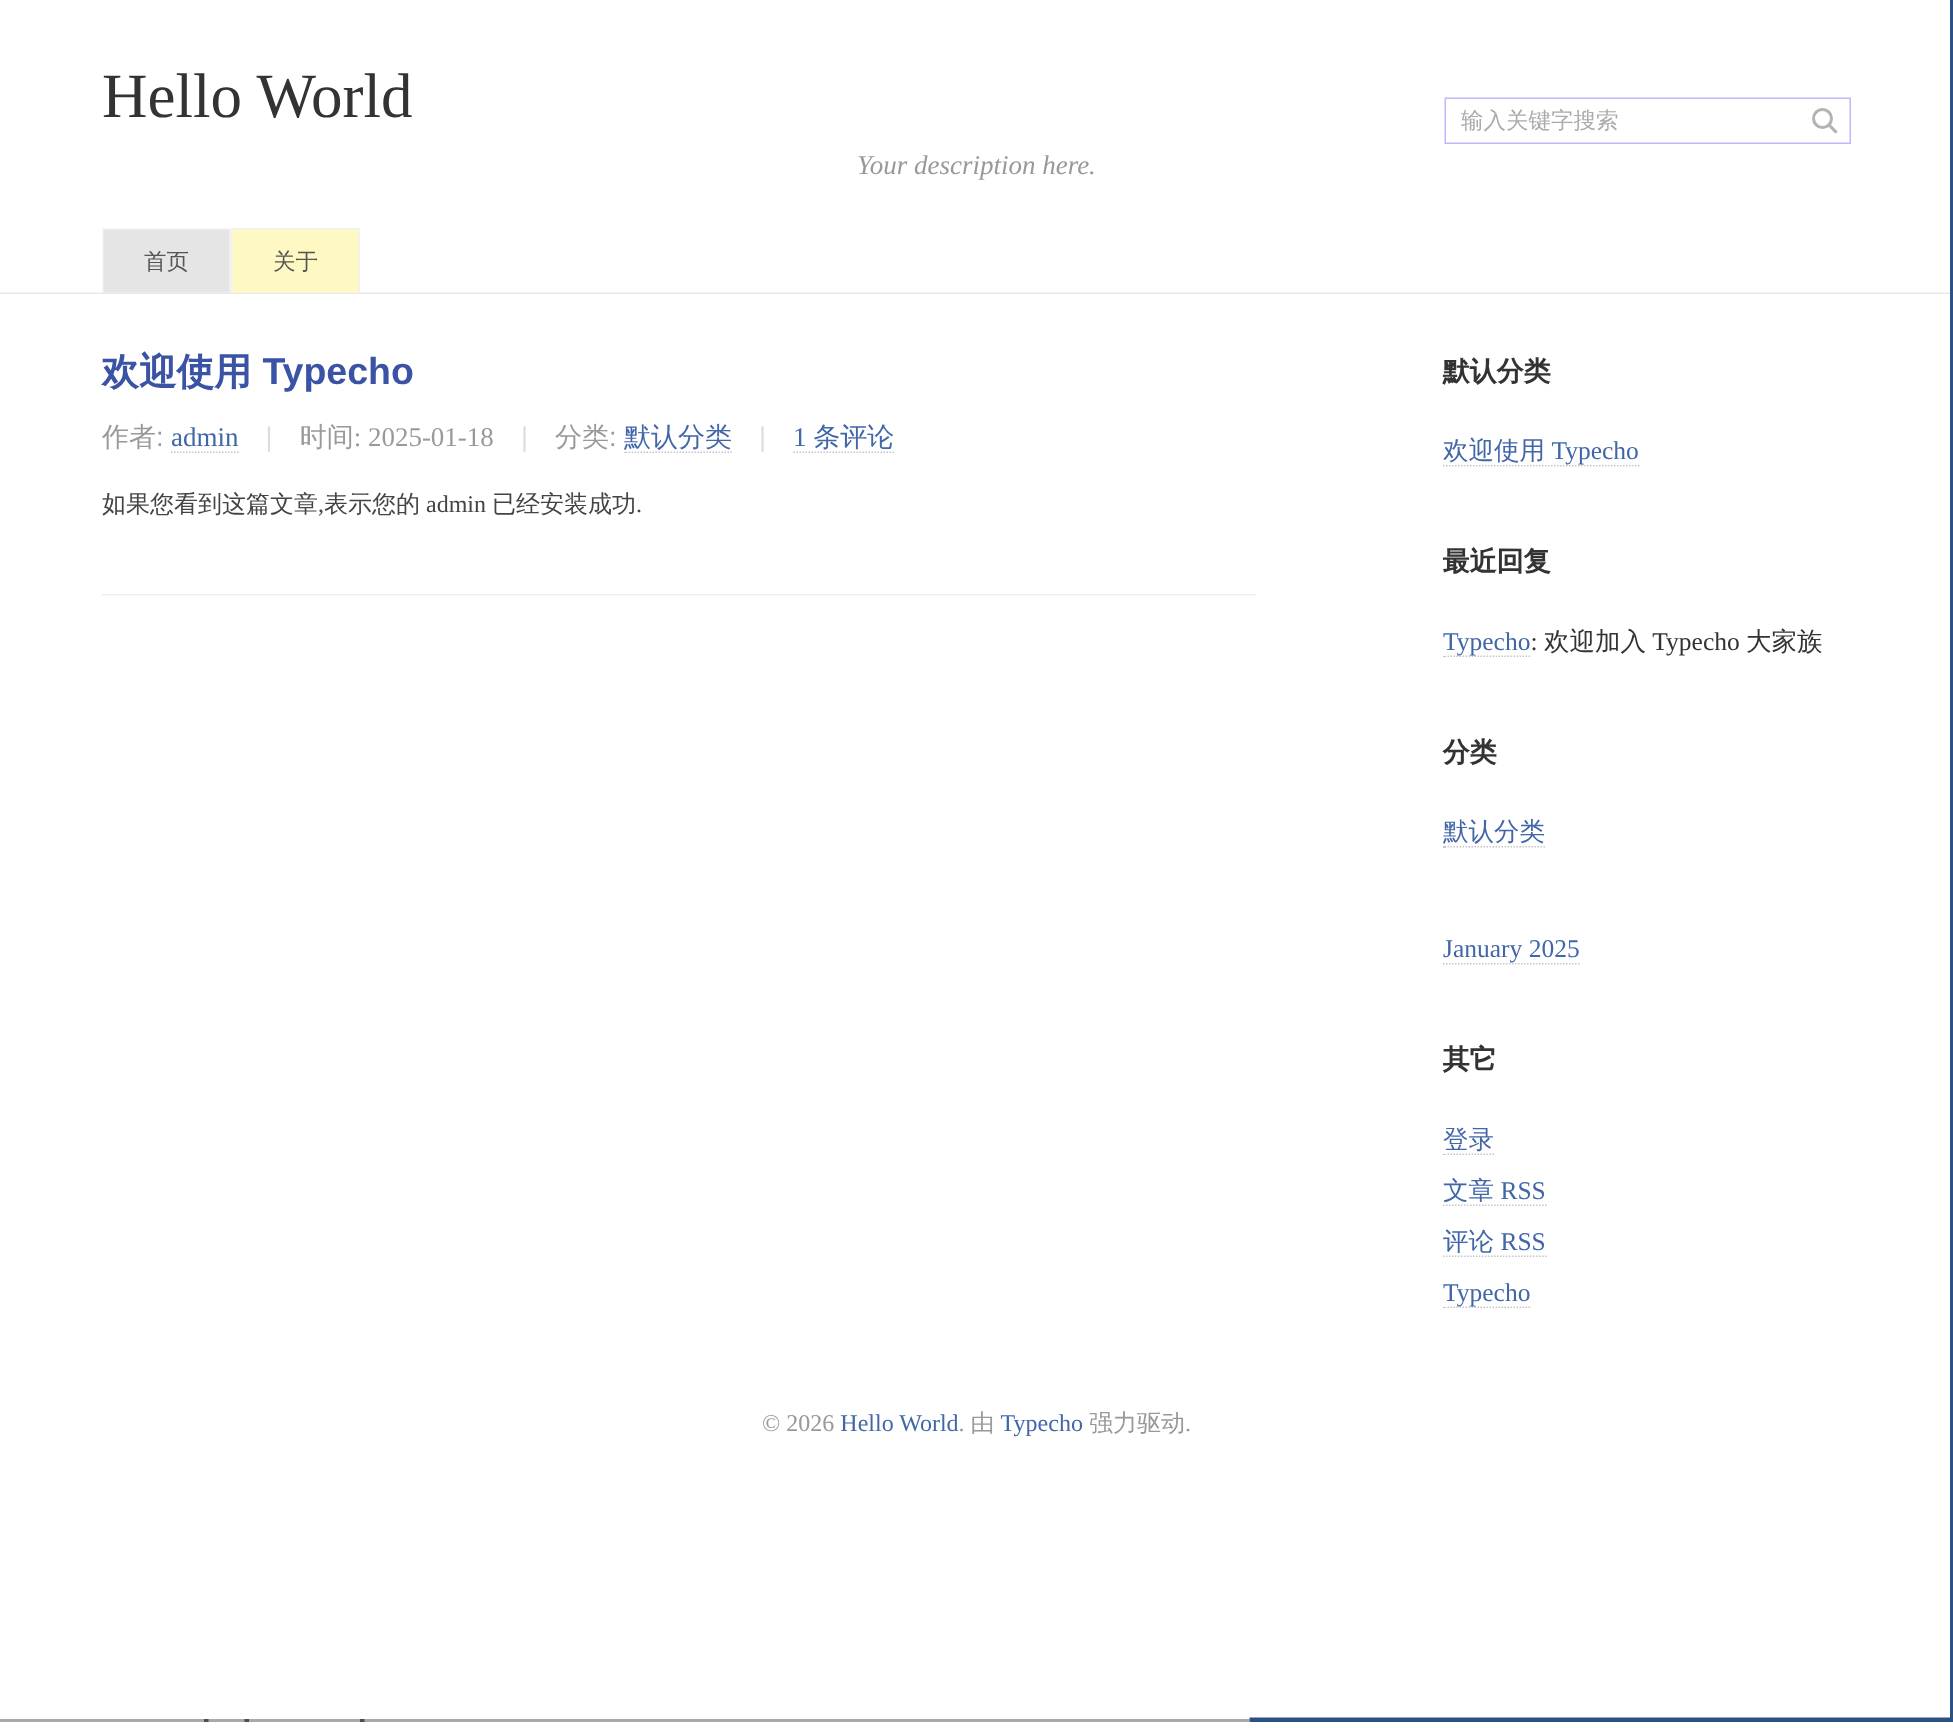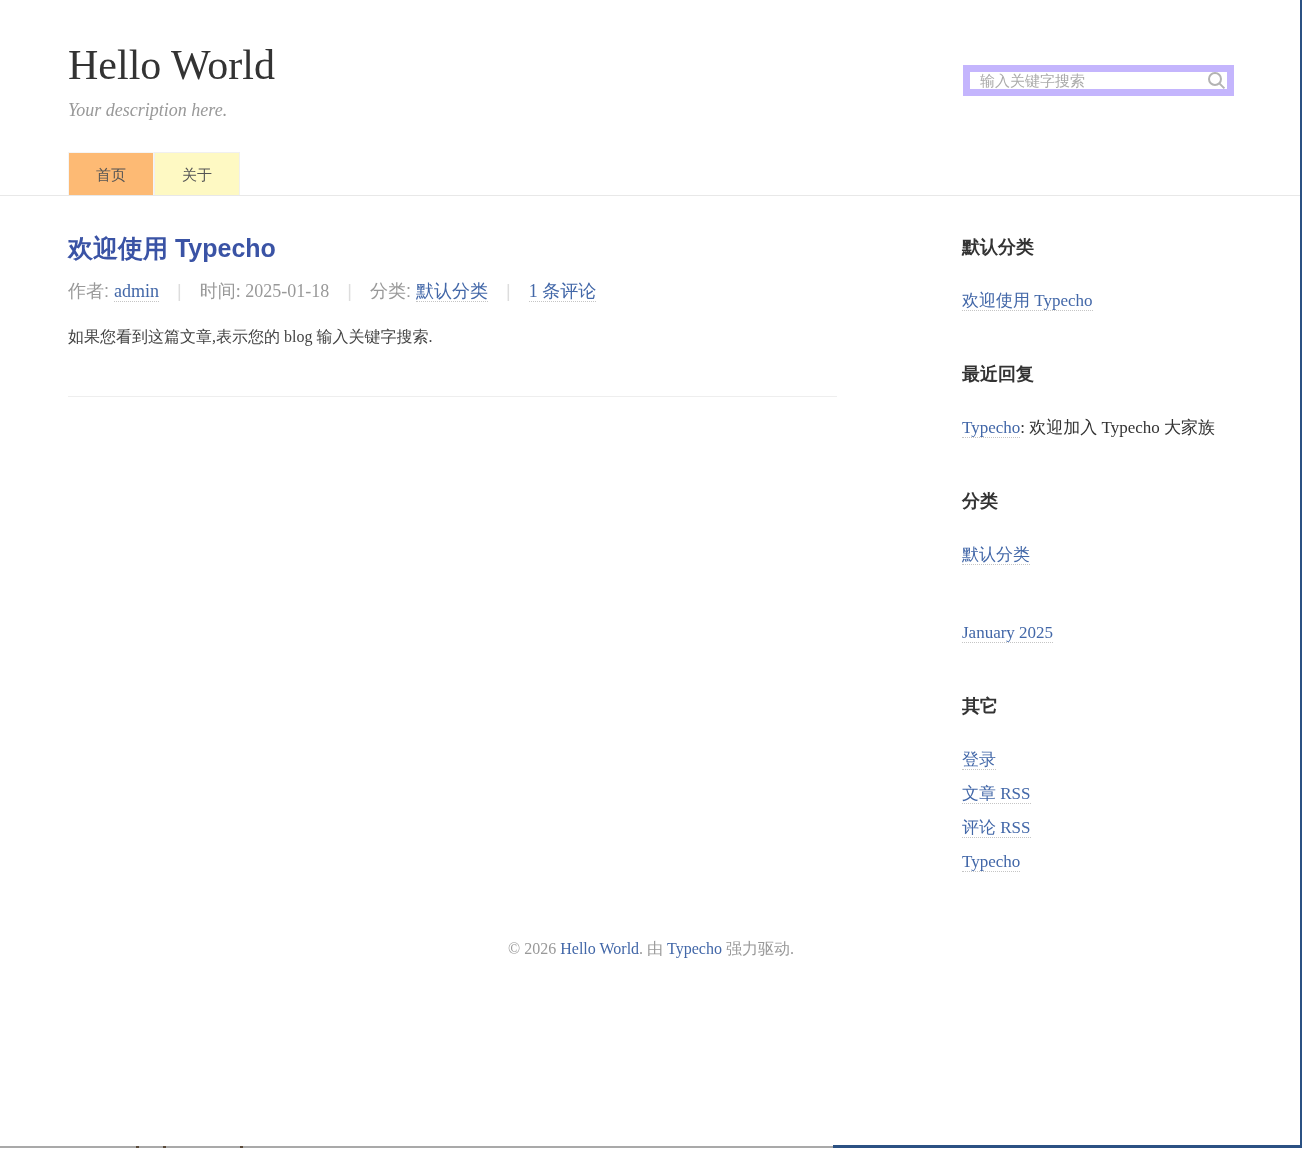--- a/index.html
+++ b/index.html
@@ -23,25 +23,26 @@
     font-size: 42px;
     line-height: 1.1;
     color: #333;
   }
   .site-description {
     margin: 12px 0 0 0;
     font-family: "Liberation Serif", "DejaVu Serif", serif;
     font-style: italic;
     font-size: 18px;
     color: #999;
+    text-align: center;
   }
   .searchbox { position: absolute; top: 23px; right: 0; width: 271px; height: 31px; }
   .searchbox input {
     width: 100%; height: 100%;
-    border: 7px solid #c4b5fd;
+    border: 1px solid #c4b5fd;
     padding: 0 34px 0 10px;
     font-family: "Liberation Sans", sans-serif;
     font-size: 15px;
     color: #444;
     outline: none;
   }
   .searchbox input::placeholder { color: #aaa; }
   .searchbox .search-icon {
     position: absolute; right: 8px; top: 6px;
     width: 19px; height: 19px;
@@ -56,21 +57,21 @@
     width: 86px; height: 43px; line-height: 43px;
     text-align: center;
     font-size: 15px;
     color: #555;
     text-decoration: none;
     cursor: pointer;
     background: #fef9c3;
     border: 1px solid #f0f0f0;
     border-bottom: none;
   }
-  .nav-tab.active { background: #fdba74; border-color: #f5f5f5; }
+  .nav-tab.active { background: #e5e5e5; border-color: #f5f5f5; }
 
   
   .content {
     display: flex;
     justify-content: space-between;
     padding-top: 39px;
     min-height: 707px;
   }
   main { width: 769px; }
   .post-title {
@@ -156,21 +157,21 @@
           <span>作者:</span>
           <a class="dlink">admin</a>
           <span class="sep">|</span>
           <span class="date">时间: 2025-01-18</span>
           <span class="sep">|</span>
           <span>分类:</span>
           <a class="dlink">默认分类</a>
           <span class="sep">|</span>
           <a class="dlink">1 条评论</a>
         </p>
-        <p class="post-body">如果您看到这篇文章,表示您的 blog 输入关键字搜索.</p>
+        <p class="post-body">如果您看到这篇文章,表示您的 admin 已经安装成功.</p>
         <hr class="post-rule">
       </article>
     </main>
 
     <aside>
 
       <section class="widget">
         <h3>默认分类</h3>
         <ul>
           <li>

